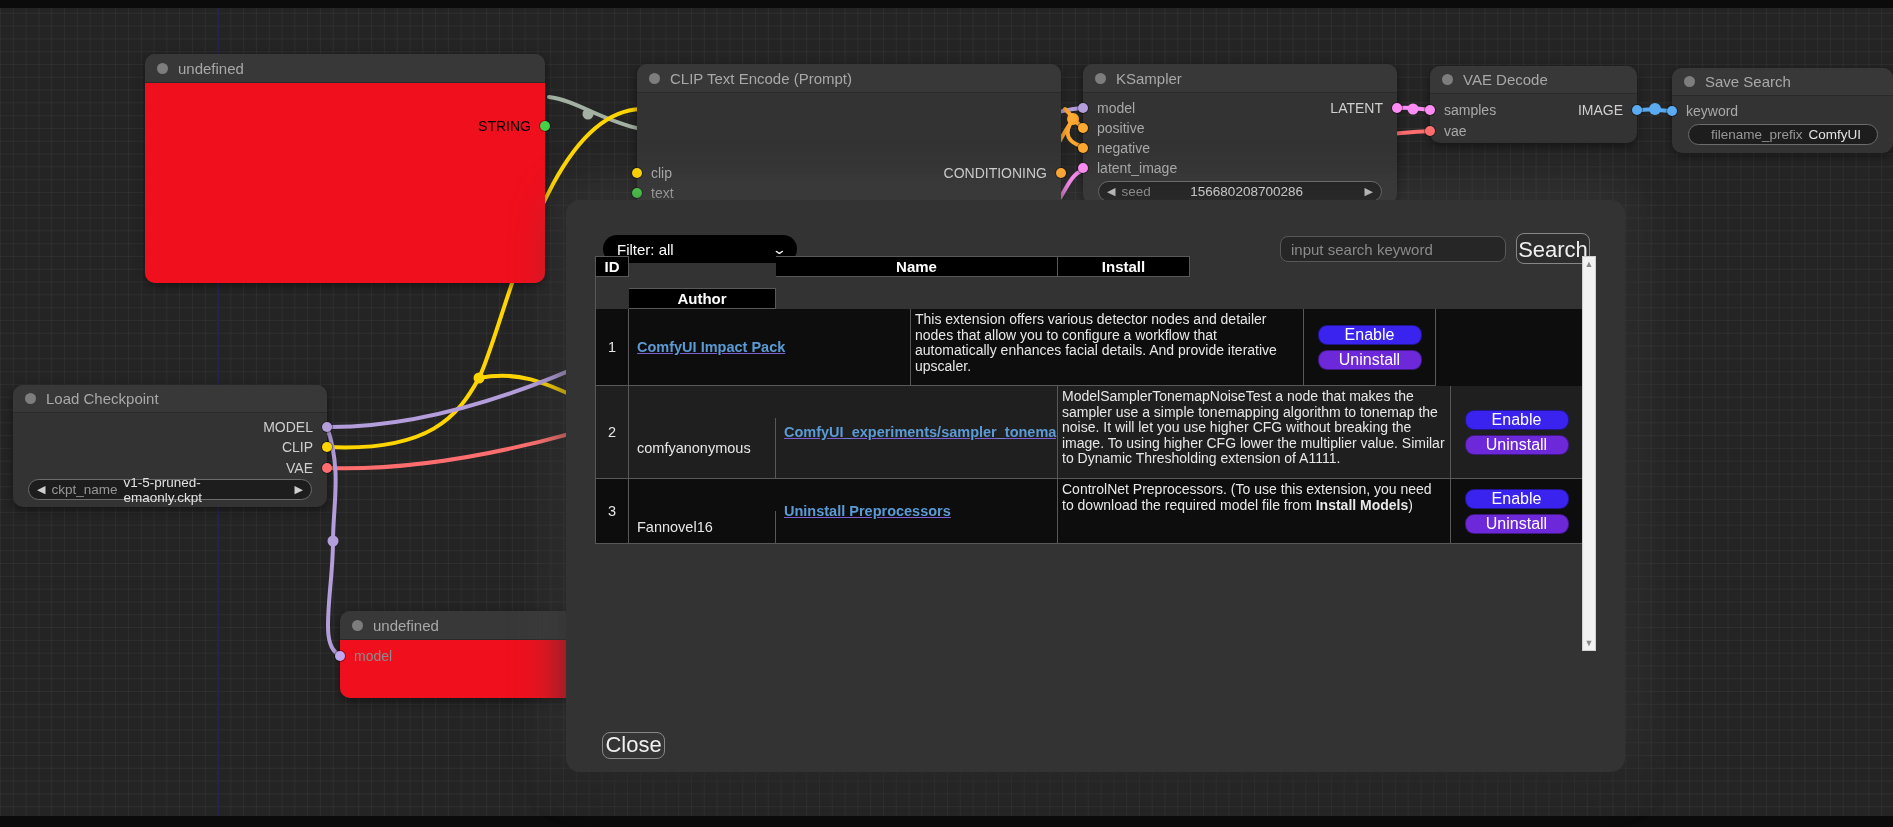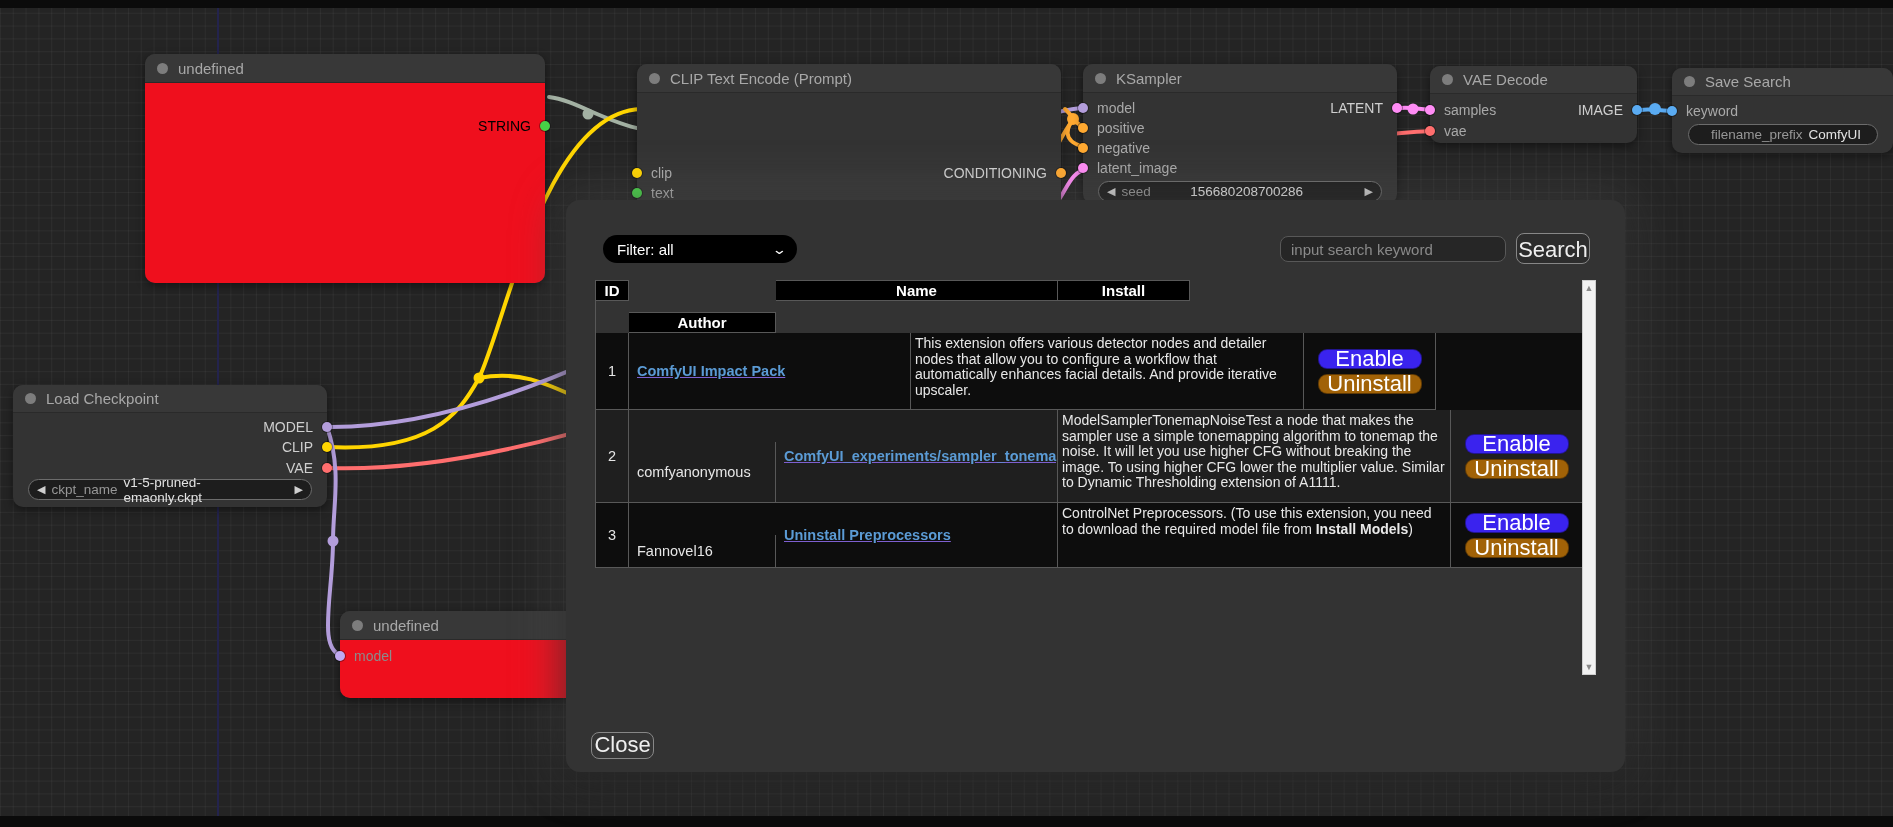--- a/index.html
+++ b/index.html
@@ -50,23 +50,23 @@
   .filter-select .chev{margin-left:auto;font-size:13px;color:#fff;transform:scaleX(1.4);}
   .search-input{position:absolute;left:714px;top:36px;width:226px;height:26px;
       background:#262626;border:1.5px solid #585858;border-radius:8px;color:#ddd;
       font-size:15px;padding:0 10px;box-sizing:border-box;outline:none;
       font-family:"Liberation Sans", sans-serif;}
   .search-input::placeholder{color:#8a8a8a;}
   .btn{background:#2d2d2d;border:1.5px solid #878787;border-radius:8px;color:#efefef;
       font-size:22px;display:flex;align-items:flex-end;justify-content:center;
       box-sizing:border-box;cursor:pointer;font-family:"Liberation Sans", sans-serif;}
   .search-btn{position:absolute;left:950px;top:33px;width:74px;height:31px;}
-  .close-btn{position:absolute;left:25px;top:532px;width:63px;height:27px;background:#353535;}
-  
-  .table-wrap{position:absolute;left:29px;top:80px;width:1001px;height:395px;display:flex;}
+  .close-btn{position:absolute;left:36px;top:532px;width:63px;height:27px;background:#353535;}
+  
+  .table-wrap{position:absolute;left:29px;top:56px;width:1001px;height:395px;display:flex;}
   .grid-table{width:987px;}
   .t-row{display:flex;border-left:1px solid #585858;}
   .t-cell{border-right:1px solid #585858;border-bottom:1px solid #585858;
       box-sizing:border-box;overflow:hidden;}
   .t-head .t-cell{border-top:1px solid #585858;background:#000;color:#fff;font-weight:bold;
       font-size:15px;display:flex;align-items:center;justify-content:center;height:21px;}
   .c-id{width:33px;flex:none;}
   .c-author{width:147px;flex:none;margin-top:32px;}
   .c-name{width:282px;flex:none;}
   .c-desc{width:393px;flex:none;}
@@ -74,25 +74,25 @@
   .t-body .t-cell{color:#e6e6e6;font-size:14.5px;}
   .t-body .c-id{display:flex;align-items:center;justify-content:center;}
   .t-body .c-author{display:flex;align-items:center;padding-left:8px;}
   .t-body .c-name{display:flex;align-items:center;padding-left:8px;}
   .t-body .c-name a{color:#5b9bd5;font-weight:bold;text-decoration:underline;
       text-decoration-color:#7d5fd0;font-size:14.5px;}
   .t-body .c-desc{font-size:14px;line-height:15.5px;color:#e8e8e8;padding:3px 4px;}
   .t-body .c-install{display:flex;flex-direction:column;align-items:center;justify-content:center;gap:5px;}
   .row-dark{background:#0d0d0d;}
   .row-mid{background:#1f1f1f;}
-  .pill-btn{width:104px;height:20px;border-radius:9px;color:#fff;font-size:22px;
+  .pill-btn{width:104px;height:20px;border-radius:9px;color:#fff;font-size:16px;
       display:flex;align-items:center;justify-content:center;cursor:pointer;
       border:1px solid rgba(0,0,0,0.4);box-sizing:border-box;}
   .pill-enable{background:#3a23ee;}
-  .pill-uninstall{background:#a16207;}
+  .pill-uninstall{background:#6d28d9;}
   
   .vscroll{width:14px;background:#f2f2f2;border:1px solid #cfcfcf;box-sizing:border-box;
       display:flex;flex-direction:column;justify-content:space-between;align-items:center;
       height:100%;}
   .vscroll .sarrow{color:#8a8a8a;font-size:9px;line-height:14px;}
 </style>
 </head>
 <body>
 
 <div id="app">

